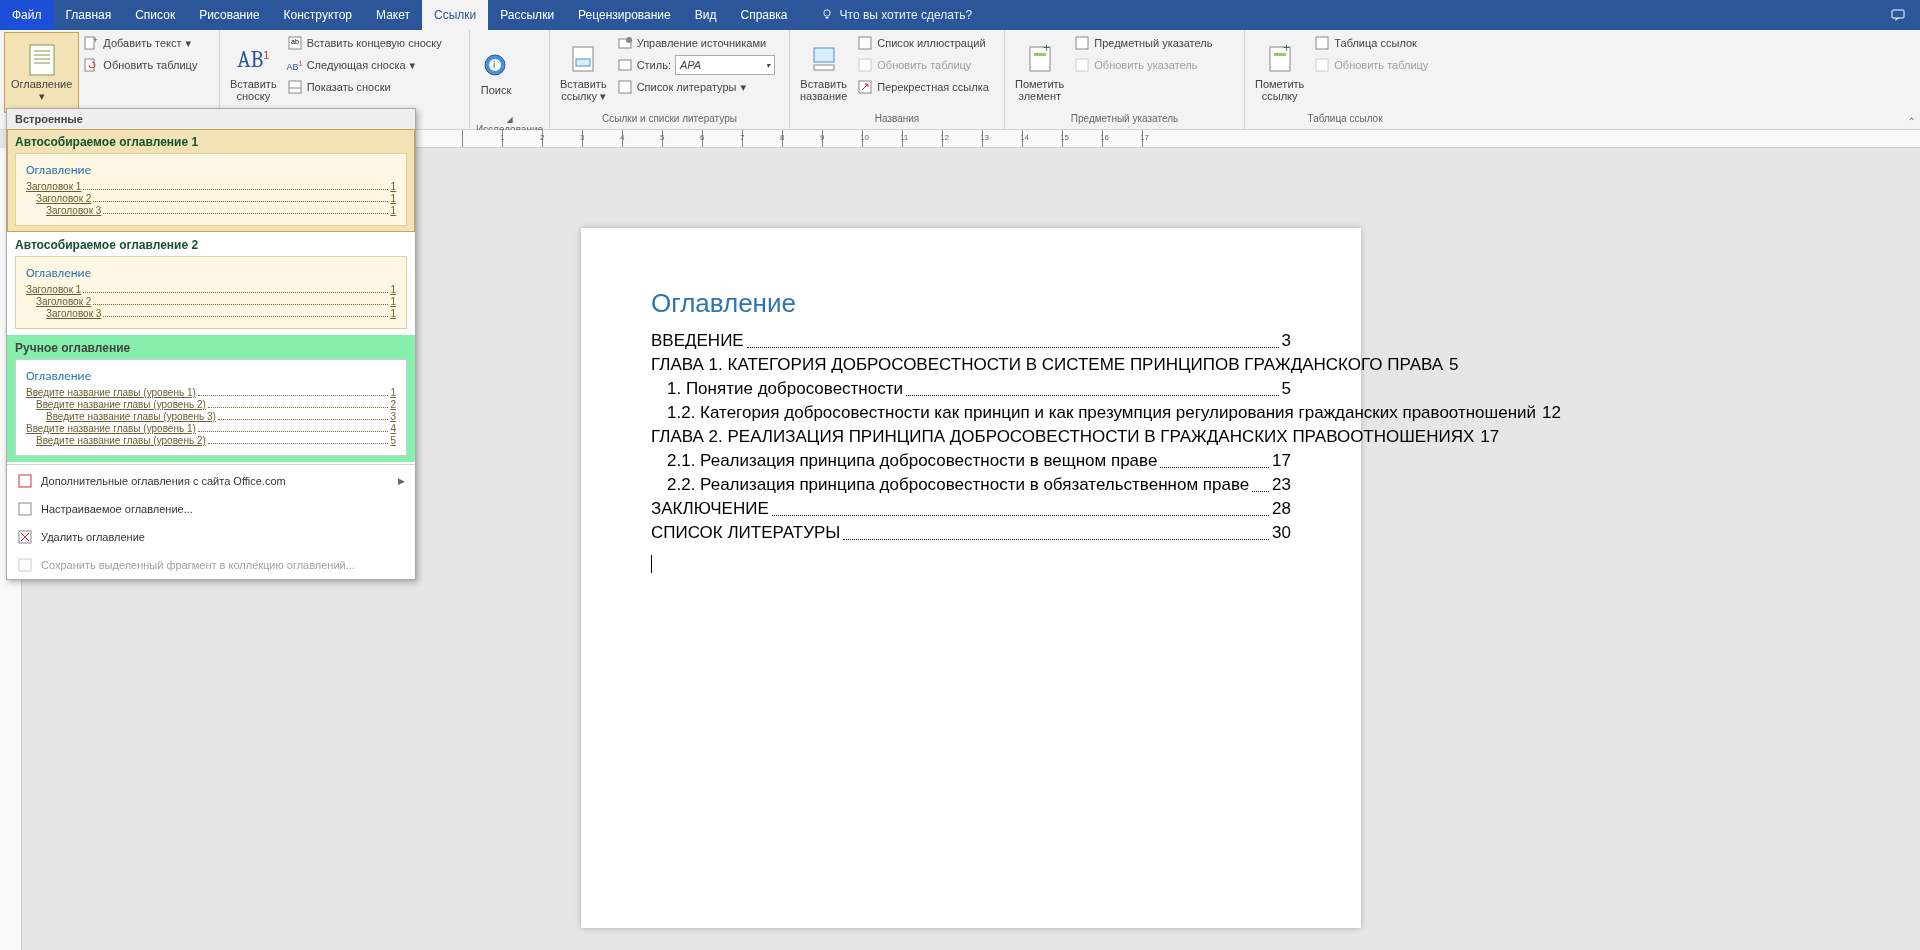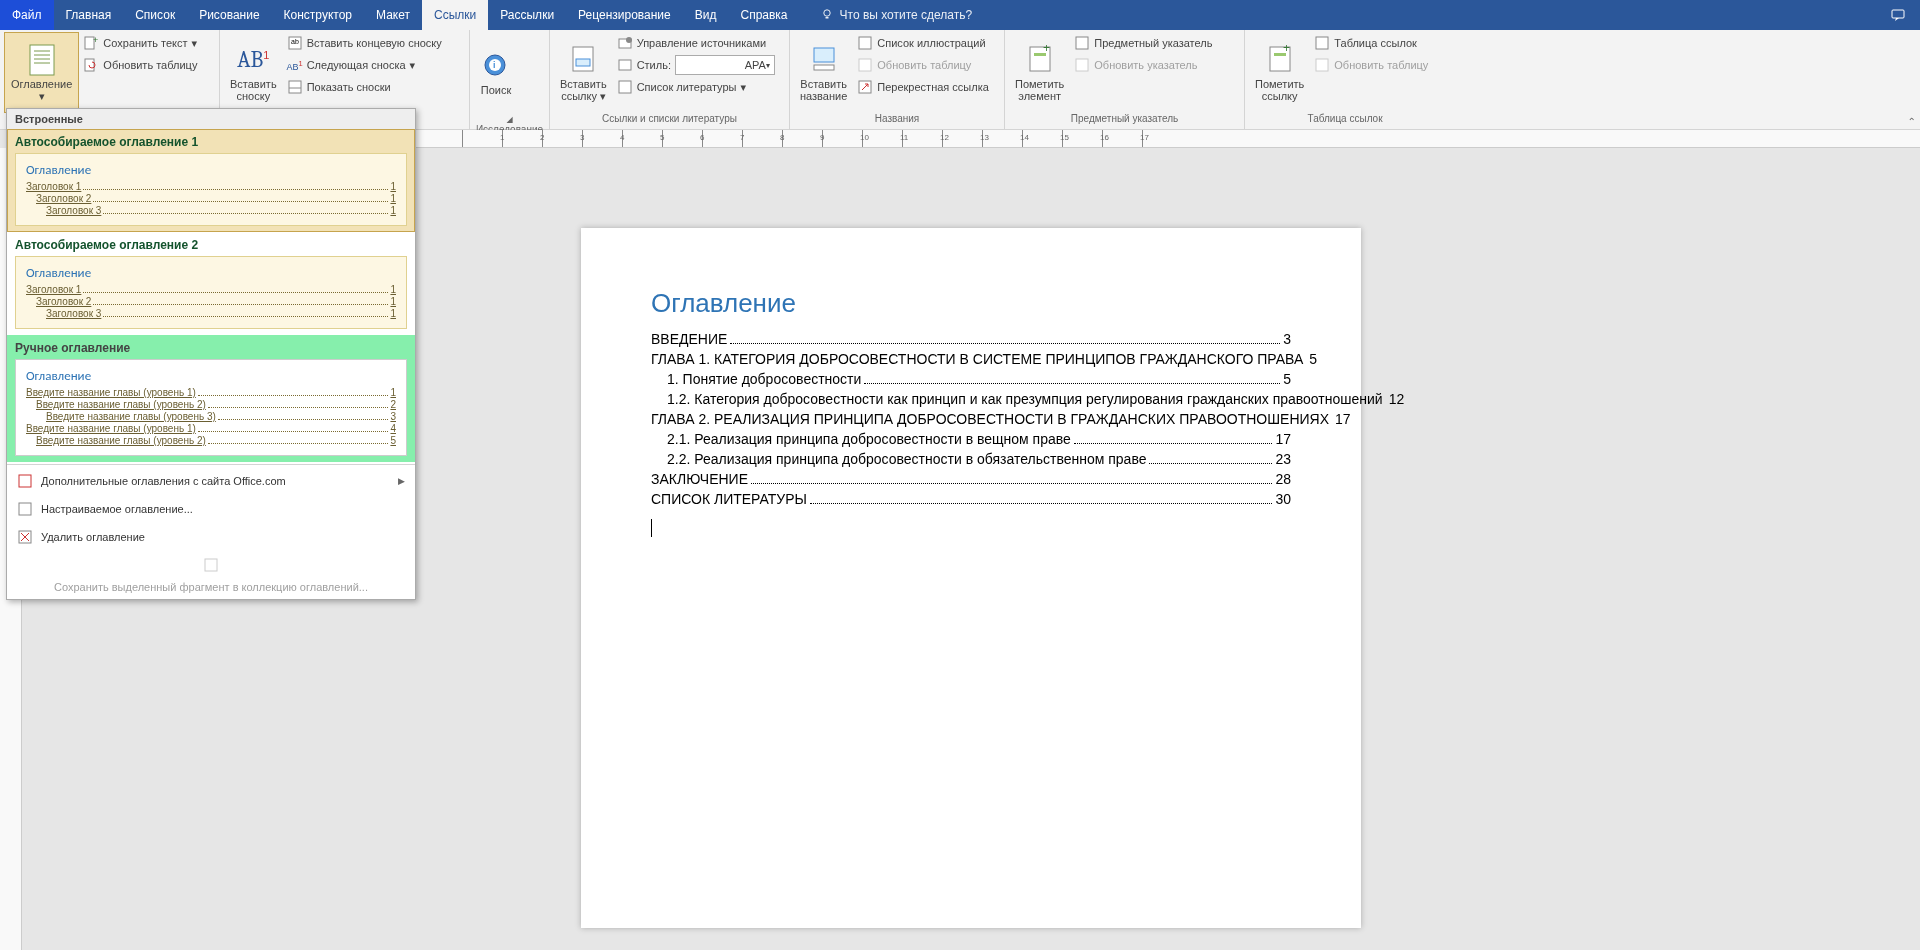--- a/index.html
+++ b/index.html
@@ -17,53 +17,53 @@
 .ribbon-group .content { flex:1; display:flex; }
 .ribbon-group .label { height:16px; font-size:10px; color:#666; text-align:center; }
 .big-btn { display:flex; flex-direction:column; align-items:center; justify-content:center; padding:4px 6px; cursor:pointer; gap:2px; }
 .big-btn .ic { width:32px; height:32px; display:flex; align-items:center; justify-content:center; }
 .big-btn .txt { font-size:11px; color:#444; text-align:center; line-height:12px; }
 .big-btn.selected { background:#f2e2b6; border:1px solid #c6a44e; }
 .small-row { display:flex; align-items:center; gap:4px; padding:2px 4px; cursor:pointer; font-size:11px; color:#444; height:22px; }
 .small-row .ic { width:16px; height:16px; display:flex; align-items:center; justify-content:center; }
 .small-row.disabled { color:#a0a0a0; }
 .col { display:flex; flex-direction:column; justify-content:flex-start; }
-.style-input { border:1px solid #ababab; background:#fff; font-size:11px; height:20px; width:100px; padding:0 4px; display:flex; align-items:center; justify-content:flex-end; }
+.style-input { border:1px solid #ababab; background:#fff; font-size:11px; height:20px; width:100px; padding:0 4px; display:flex; align-items:center; justify-content:space-between;font-style:italic; }
 .collapse-btn { position:absolute; right:4px; bottom:2px; font-size:10px; color:#666; cursor:pointer; }
 .ruler-h { height:18px; background:#f9f9f9; border-bottom:1px solid #ccc; margin-left:22px; position:relative; font-size:8px; color:#666; overflow:hidden; }
 .ruler-h .ticks { position:absolute; left:440px; top:0; display:flex; height:18px; align-items:center; gap:0; }
 .ruler-h .tick { width:40px; height:18px; border-left:1px solid #888; position:relative; }
 .ruler-h .tick span { position:absolute; left:-3px; top:3px; }
 .workarea { position:absolute; top:148px; left:0; right:0; bottom:0; display:flex; }
 .ruler-v { width:22px; background:#f9f9f9; border-right:1px solid #ccc; font-size:8px; color:#666; display:flex; flex-direction:column; align-items:center; padding-top:80px; gap:30px; }
 .doc-scroll { flex:1; background:#e6e6e6; overflow:hidden; position:relative; }
 .page { width:780px; background:#fff; margin:80px auto 0 auto; box-shadow:0 0 6px rgba(0,0,0,.25); padding:60px 70px; min-height:700px; font-family:Calibri,sans-serif; color:#000; }
 .toc-title { font-size:26px; color:#2e74b5; margin-bottom:12px; }
-.toc-line { font-size:14px; color:#000; margin:4px 0; display:flex; }
+.toc-line { font-size:17px; color:#000; margin:4px 0; display:flex; }
 .toc-line .lead { white-space:nowrap; }
 .toc-line .dots { flex:1; border-bottom:1px dotted #000; margin:0 3px 3px 3px; }
 .toc-line .pg { white-space:nowrap; }
 .toc-line.l1 { padding-left:0; }
 .toc-line.l2 { padding-left:16px; }
 .cursor-line { width:1px; height:18px; background:#000; margin-top:12px; }
 .dropdown { position:absolute; top:108px; left:6px; width:410px; background:#fff; border:1px solid #ababab; box-shadow:2px 2px 6px rgba(0,0,0,.3); z-index:100; font-size:11px; }
 .dropdown .section-hdr { background:#eeeeee; padding:4px 8px; font-weight:bold; color:#444; }
 .dropdown .gallery-item { padding:6px 8px; cursor:pointer; }
 .dropdown .gallery-item.hover { background:#f2e2b6; border:1px solid #c6a44e; padding:5px 7px; }
 .dropdown .gallery-item .item-title { font-weight:bold; color:#14532d; margin-bottom:4px; font-size:12px; }
 .dropdown .preview { background:#fdf7e3; border:1px solid #e0d190; padding:8px 10px; font-size:10px; color:#6a5e32; }
 .dropdown .preview .pv-title { color:#2e74b5; font-size:13px; margin-bottom:4px; font-family:Calibri,sans-serif; }
 .dropdown .preview .pv-line { display:flex; margin:1px 0; font-family:"Times New Roman",serif;text-decoration:underline; }
 .dropdown .preview .pv-line .t { white-space:nowrap; }
 .dropdown .preview .pv-line .d { flex:1; border-bottom:1px dotted #7a6a30; margin:0 2px 2px 2px; }
 .dropdown .preview.white { background:#fff; border:1px solid #ccc; }
 .dropdown .sep { height:1px; background:#d4d4d4; margin:2px 0; }
 .dropdown .menu-row { display:flex; align-items:center; gap:8px; padding:6px 10px; cursor:pointer; color:#333; }
 .dropdown .menu-row .ic { width:16px; height:16px; display:flex;align-items:center;justify-content:center; }
-.dropdown .menu-row.disabled { color:#a0a0a0;flex-direction:column; }
+.dropdown .menu-row.disabled { color:#a0a0a0; }
 .dropdown .menu-row .arrow { margin-left:auto; font-size:9px; color:#666; }
 svg { display:block; }
 </style>
 </head>
 <body>
 
 <div class="title-bar">
   <div class="menu-tabs" id="menu-tabs">
       <div class="menu-tab file">Файл</div>
       <div class="menu-tab">Главная</div>
@@ -110,21 +110,21 @@
             </svg>
           </div>
         <div class="txt"><span>Оглавление</span><br>▾</div>
       </div>
       <div class="col">
         <div class="small-row"><div class="ic">
               <svg width="14" height="14">
                 <rect x="1" y="1" width="9" height="12" fill="#fff" stroke="#888"></rect>
                 <text x="9" y="7" font-size="9" fill="#3a7a3a">+</text>
               </svg>
-            </div><span>Сохранить текст</span> ▾</div>
+            </div><span>Добавить текст</span> ▾</div>
         <div class="small-row">
             <div class="ic">
               <svg width="14" height="14">
                 <rect x="1" y="1" width="9" height="12" fill="#fff" stroke="#888"></rect>
                 <path d="M8 4a3 3 0 1 1-3 3" stroke="#c33" fill="none"></path>
               </svg>
             </div>
             <span>Обновить таблицу</span>
           </div>
       </div>

